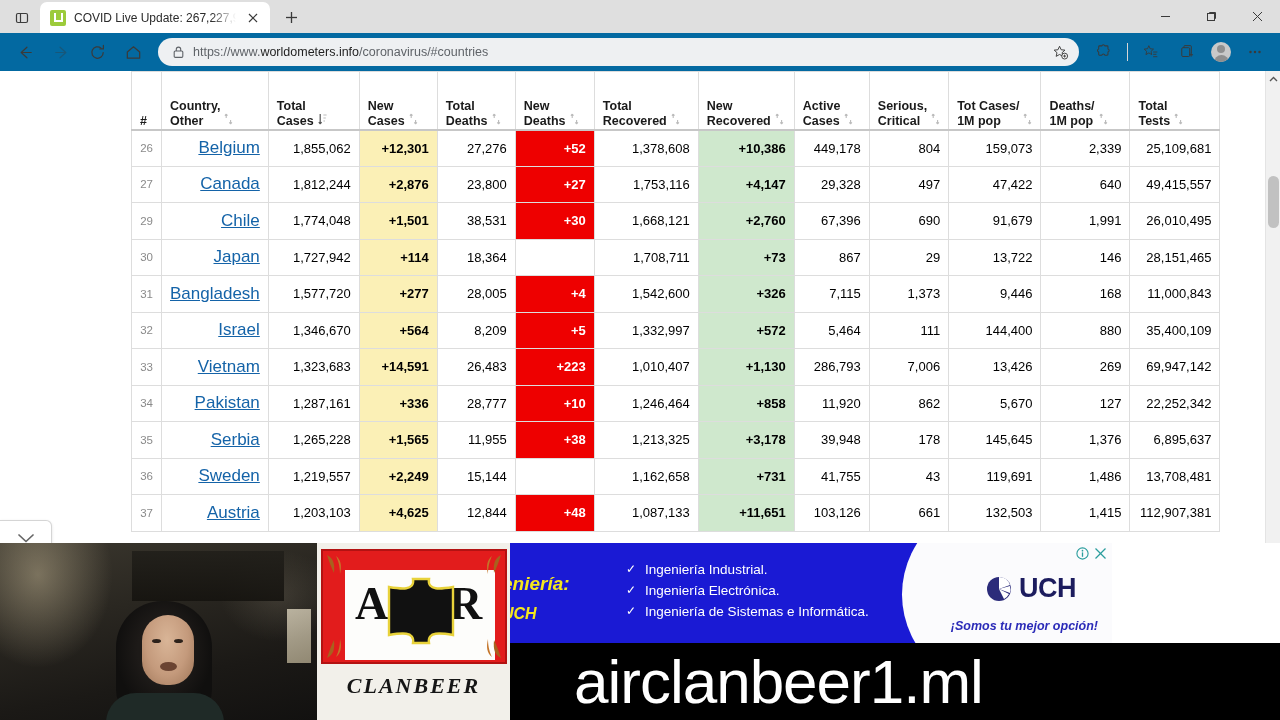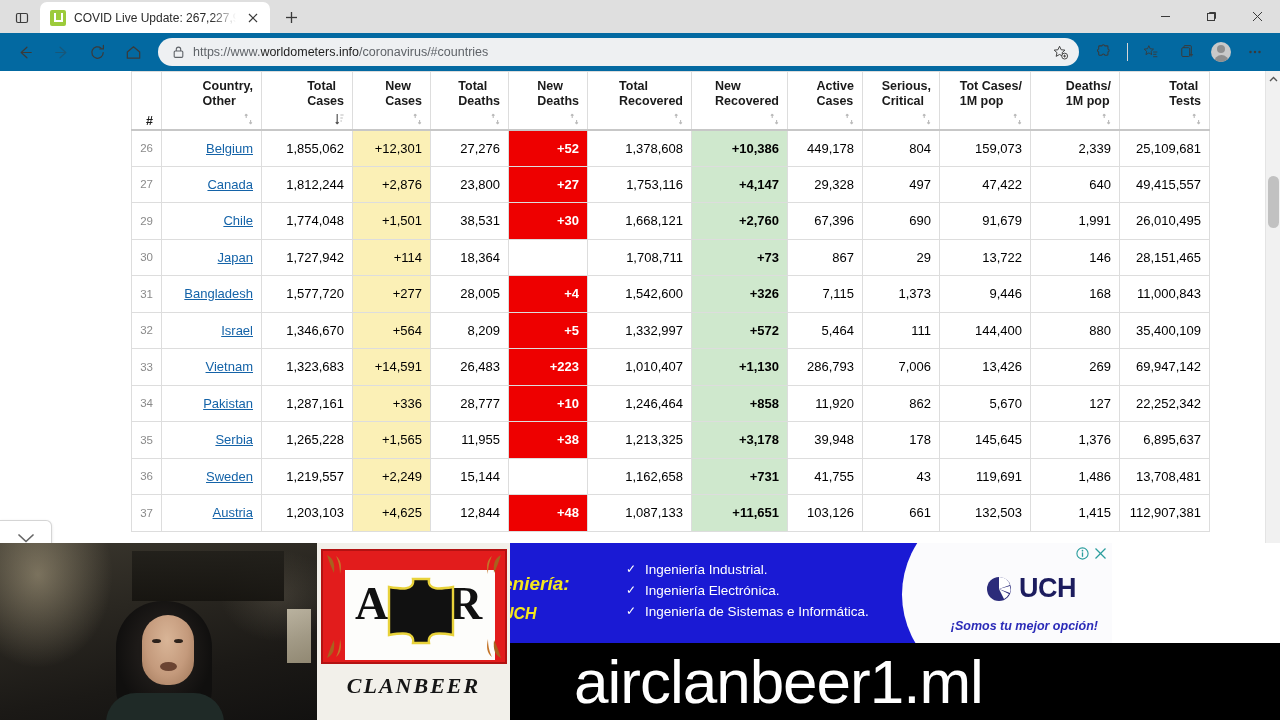--- a/index.html
+++ b/index.html
@@ -122,34 +122,34 @@
     vertical-align: bottom;
     font-weight: bold;
     font-size: 12.5px;
     color:#1a1a1a;
     height: 58px;
     background:#fff;
     border-bottom: 2px solid #c7c7c7;
     position: relative;
     text-align: left;
   }
-  .th-inner { display:flex; align-items:flex-end; gap:4px;flex-direction:column; }
+  .th-inner { display:flex; align-items:flex-end; gap:4px; }
   .th-label { line-height:15px; }
   .sort-ico { flex:0 0 auto; padding-bottom:1px; }
   th.accent-yellow { border-bottom: 3px solid #f2e09a; }
   th.accent-red    { border-bottom: 3px solid #e00000; }
   th.accent-green  { border-bottom: 3px solid #b7dfb9; }
 
   table.covid tbody td { height: 36.5px; text-align: right; }
   td.c-rank { text-align:left; color:#8a8a8a; font-size:11.5px; padding-left:9px; }
   td.c-country { text-align:left; padding-left:12px; }
   td.c-country a {
-    color:#1463a8; text-decoration: underline; font-size:13px; font-weight:500;
-  }
-  td.cell-newcases   { background:#fbf0b6; font-weight:normal; }
+    color:#1463a8; text-decoration: underline; font-size:17px; font-weight:500;
+  }
+  td.cell-newcases   { background:#fbf0b6; font-weight:bold; }
   td.cell-newdeaths  { background:#ee0000; color:#fff; font-weight:bold; }
   td.cell-newdeaths.empty { background:#fff; }
   td.cell-newrec     { background:#cfe8cd; font-weight:bold; }
 
   
   .pg-scroll {
     position:absolute; right:0; top:0; width:15px; height:480px;
     background:#f1f1f1; border-left:1px solid #e4e4e4;
   }
   .pg-scroll .arrow-up {

